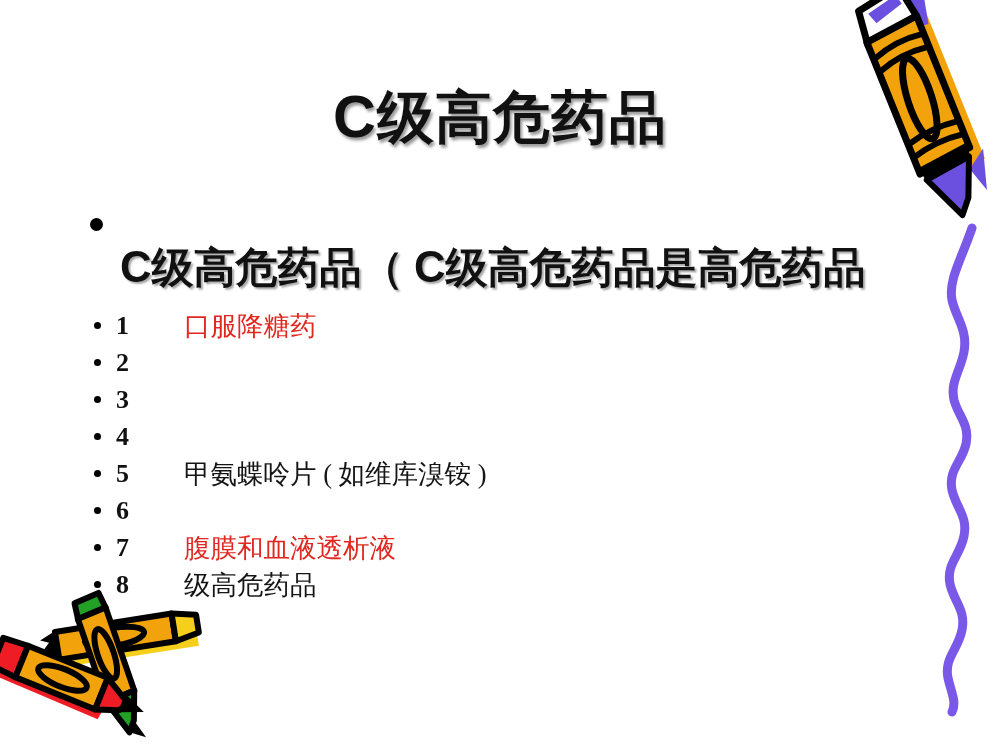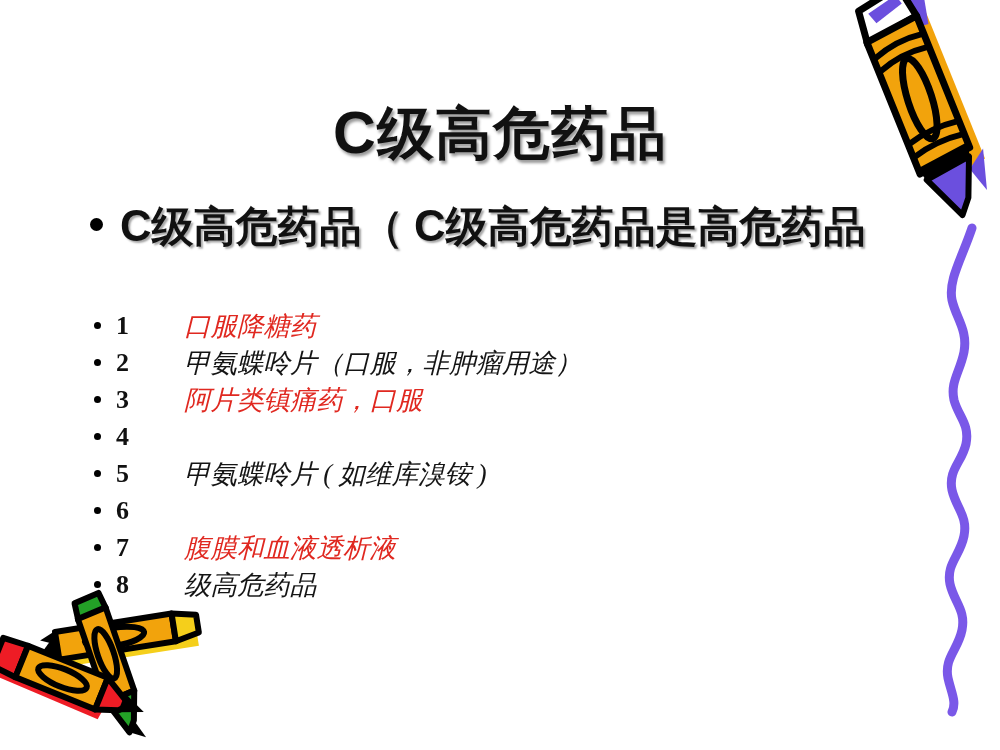--- a/index.html
+++ b/index.html
@@ -12,53 +12,53 @@
     color:#111;
   }
   
   .title{
     position:absolute;top:80px;left:0;width:100%;
     text-align:center;
     font-size:57px;font-weight:bold;
     letter-spacing:1px;
     text-shadow:2px 3px 3px rgba(0,0,0,0.40);
     white-space:nowrap;
-    margin-top:16px;
   }
   .c-glyph{
     font-family:"Liberation Sans","DejaVu Sans",sans-serif;
     font-weight:900;
     font-size:1.04em;
   }
   
   .bullet-row{
     position:absolute;top:202px;left:86px;right:40px;
     display:flex;align-items:flex-start;
   }
   .bdot{
     flex:0 0 13px;width:13px;height:13px;border-radius:50%;
     background:#000;margin:16px 17px 0 4px;
   }
   .btext{
     font-size:42px;font-weight:bold;line-height:47px;
     text-shadow:2px 2px 2px rgba(0,0,0,0.35);
     white-space:nowrap;
+    margin-top:41px;
   }
   
   .list{position:absolute;top:307px;left:86px;}
   .row{display:flex;align-items:center;height:37px;}
   .ldot{
     flex:0 0 7px;width:7px;height:7px;border-radius:50%;
     background:#000;margin-left:8px;margin-right:15px;
   }
   .num{
     flex:0 0 68px;width:68px;
     font-weight:bold;font-size:26px;
   }
-  .itext{font-size:26.5px;white-space:nowrap;color:#151515;font-style:italic;}
+  .itext{font-size:26.5px;white-space:nowrap;color:#151515;}
   .row.red .itext{color:var(--text-red,#E02820);}
   
   .deco{position:absolute;pointer-events:none;}
   .deco-right{left:830px;top:0;width:170px;height:730px;}
   .deco-bl{left:0;top:588px;width:235px;height:162px;}
   .ol{stroke:#000;stroke-width:7;stroke-linejoin:round;fill:none;}
   .f-orange{fill:var(--crayon-orange,#F2A30C);}
   .f-purple{fill:var(--crayon-purple,#6B4FDE);}
   .f-white{fill:#ffffff;}
   .f-yellow{fill:var(--tip-yellow,#F5CF1B);}
@@ -83,26 +83,24 @@
 
   <div class="list">
     <div class="row red">
       <div class="ldot"></div>
       <span class="num">1</span>
       <span class="itext">口服降糖药</span>
     </div>
     <div class="row">
       <div class="ldot"></div>
       <span class="num">2</span>
-      <span class="itext">甲氨蝶呤片（口服，非肿瘤用途）</span>
     </div>
     <div class="row red">
       <div class="ldot"></div>
       <span class="num">3</span>
-      <span class="itext">阿片类镇痛药，口服</span>
     </div>
     <div class="row">
       <div class="ldot"></div>
       <span class="num">4</span>
     </div>
     <div class="row">
       <div class="ldot"></div>
       <span class="num">5</span>
       <span class="itext">甲氨蝶呤片 ( 如维库溴铵 )</span>
     </div>

